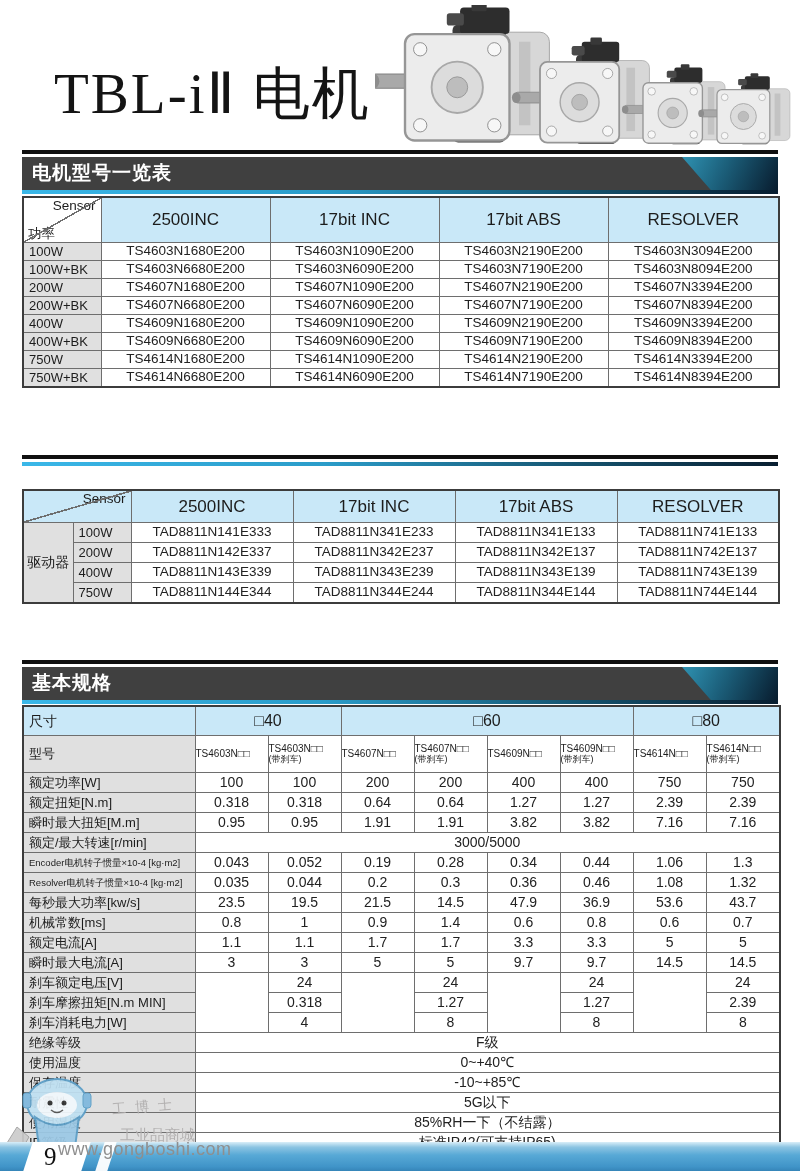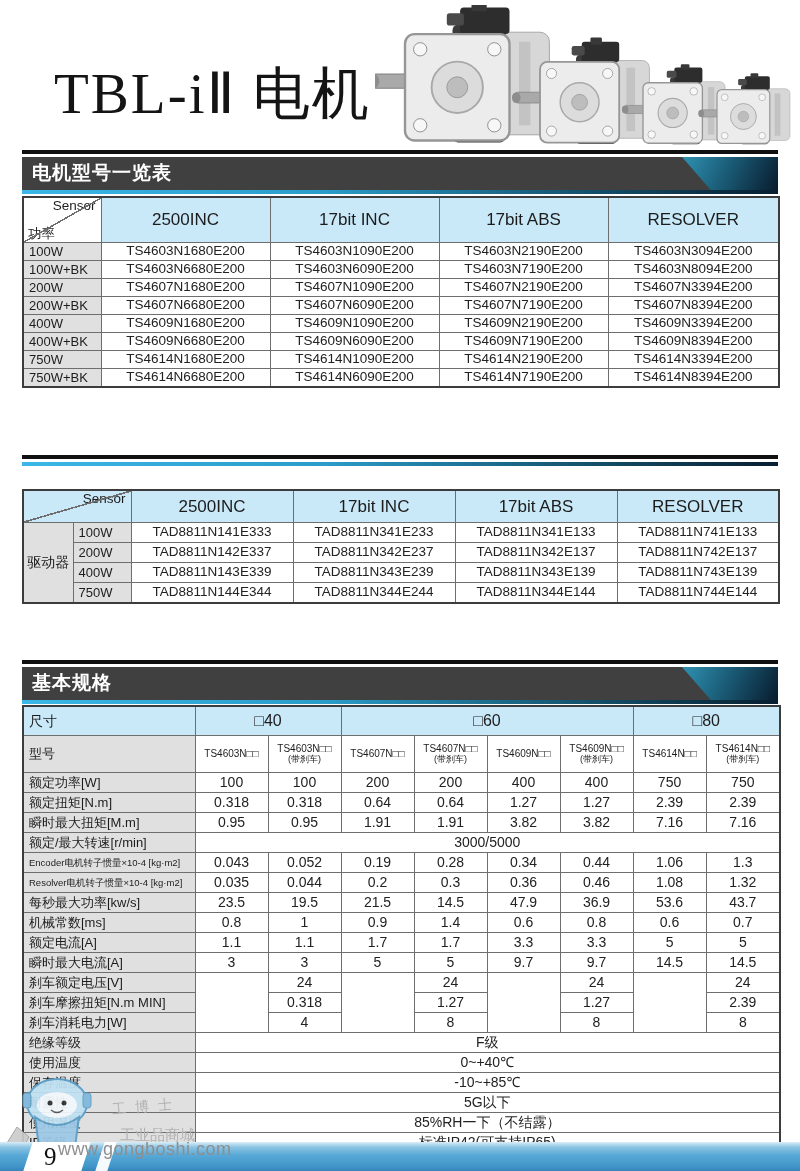--- a/index.html
+++ b/index.html
@@ -53,21 +53,21 @@
   .t2 td.val{font-size:13.5px;}
   .t2 .grouplab{background:#e0e0e0;text-align:center;font-size:14px;}
 
   
   .t3{top:705px;width:756px;}
   .t3 th,.t3 td{height:19px;}
   .t3 .size-row th,.t3 .size-row td{height:28px;background:#c9e8f8;}
   .t3 .size-row th{text-align:left;padding-left:5px;font-size:14px;}
   .t3 .size-row td{text-align:center;font-size:16px;}
   .t3 .model-row th,.t3 .model-row td{height:36px;}
-  .t3 .model-row td{text-align:center;font-size:10px;white-space:normal;}
+  .t3 .model-row td{font-size:10px;white-space:normal;}
   .t3 .brake-note{font-size:9px;}
   .t3 th.tiny{font-size:9.5px;}
   .t3 td.blank{background:#fff;}
 
   
   .footer-bar{position:absolute;left:0;bottom:0;width:800px;height:29px;
       background:linear-gradient(to bottom,#d9eef8 0%,#8cc4e2 18%,#58a9d6 45%,#4094c8 85%,#3585b8 100%);}
   .page-tab{position:absolute;left:28px;bottom:0;width:58px;height:29px;background:#fff;
       transform:skewX(-18deg);}
   .page-tab2{position:absolute;left:100px;bottom:0;width:12px;height:29px;background:#ffffff;

